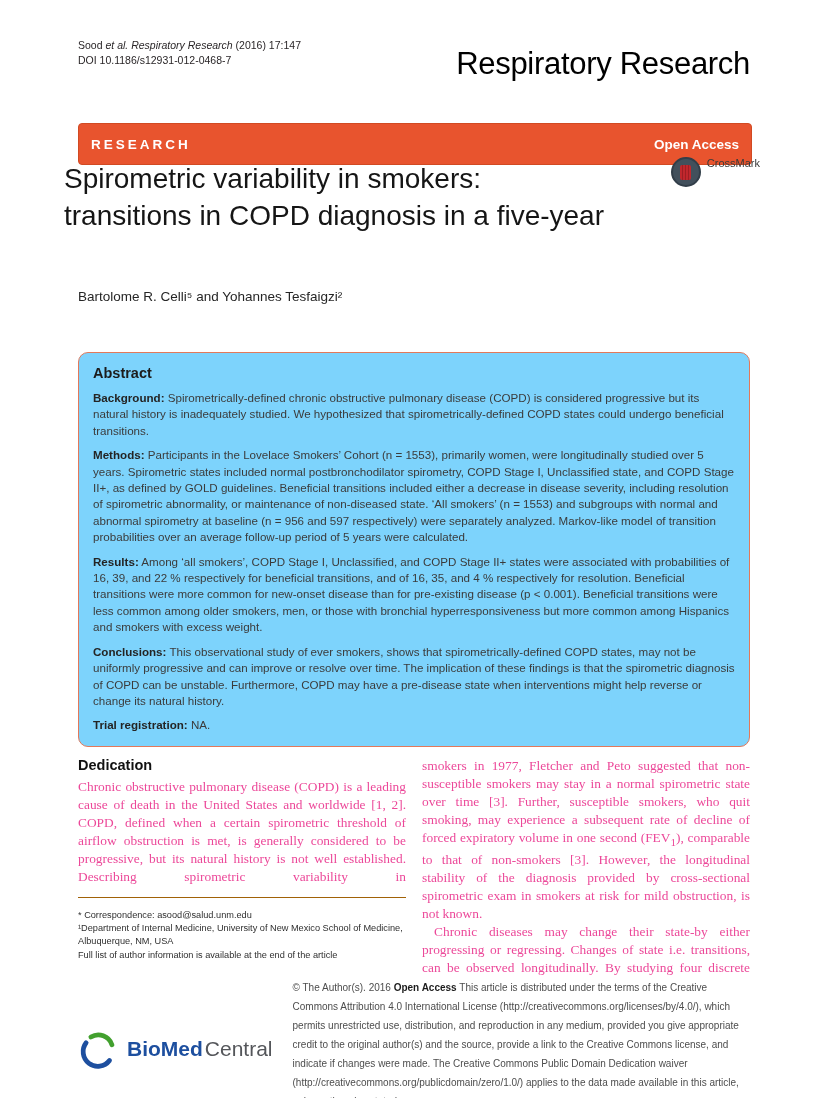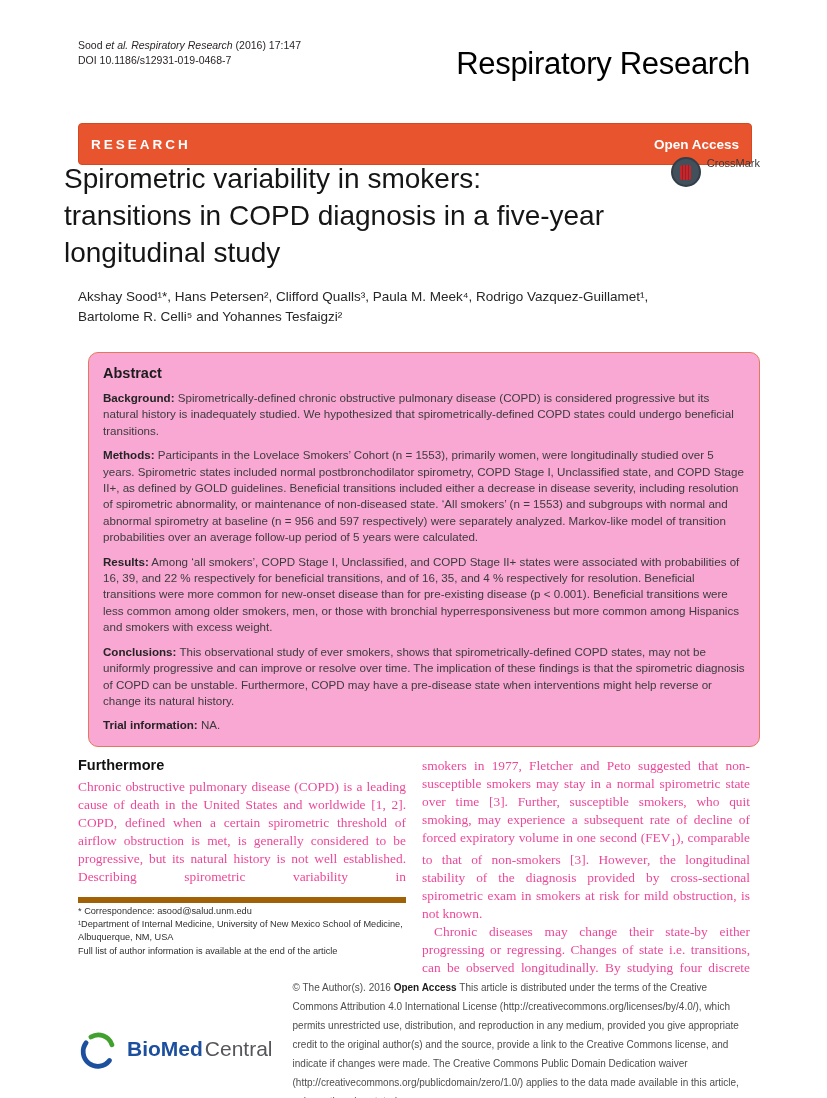--- a/index.html
+++ b/index.html
@@ -26,95 +26,93 @@
 
   
   .crossmark{position:absolute;right:67px;top:157px;display:flex;align-items:flex-start;gap:6px;}
   .cm-circle{width:26px;height:26px;border-radius:50%;background:#42505c;border:2px solid #323e49;
              display:flex;align-items:center;justify-content:center;}
   .cm-book{width:11px;height:15px;border-radius:2px;
            background:repeating-linear-gradient(90deg,#c1272d 0 2px,#9e1e23 2px 3px);}
   .cm-label{font-size:11px;color:#3a3a3a;}
 
   
-  .abstract{position:absolute;left:88px;top:352px;width:672px;box-sizing:border-box;
-            border:1.5px solid #E3795A;border-radius:10px;padding:10px 14px 4px;background:#f9a8d4;}
+  .abstract{position:absolute;left:78px;top:352px;width:672px;box-sizing:border-box;
+            border:1.5px solid #E3795A;border-radius:10px;padding:10px 14px 4px;background:#7dd3fc;}
   .abstract h2{font-size:14.5px;margin:2px 0 9px;color:#1c1c1c;}
   .abstract p{font-size:11.6px;line-height:16.4px;margin:0 0 8px;color:#3b3b3b;}
   .abstract b{color:#242424;}
 
   
   .columns{position:absolute;left:78px;top:757px;width:672px;display:flex;gap:16px;}
   .col{width:328px;}
   .sec-heading{font-size:14.5px;font-weight:bold;color:#111;margin:0 0 5px;}
   .serif{font-family:"Liberation Serif",serif;font-size:13.4px;line-height:18px;
          text-align:justify;color:#ec4899;margin:0;}
   .flow{text-align-last:justify;}
   .indent{text-indent:12px;}
 
   
-  .footnote{margin-top:11px;border-top:6px solid #a16207;padding-top:2px;
+  .footnote{margin-top:11px;border-top:1px solid #a16207;padding-top:11px;
             font-size:9.2px;line-height:13.2px;color:#2f2f2f;}
 
   
   .footer{position:absolute;left:78px;top:978px;width:672px;display:flex;gap:20px;}
   .logo{display:flex;align-items:center;gap:7px;margin-top:9px;white-space:nowrap;}
   .logo-biomed{font-size:21px;font-weight:bold;color:#1D4F9F;}
   .logo-central{font-size:21px;color:#54565A;margin-left:2px;}
   .license{flex:1;font-size:10px;line-height:19px;color:#4d4d4d;}
   .license b{color:#1c1c1c;}
 </style>
 </head>
 <body>
 
 <div class="page">
 
   <div class="masthead">
     <div class="citation">
       <div><span>Sood </span><i>et al. Respiratory Research</i><span> (2016) 17:147</span></div>
-      <div>DOI 10.1186/s12931-019-0468-7</div>
+      <div>DOI 10.1186/s12931-012-0468-7</div>
     </div>
     <div class="journal-title">Respiratory Research</div>
   </div>
 
   <div class="banner">
     <span class="left">RESEARCH</span>
     <span>Open Access</span>
   </div>
 
   <div class="crossmark">
     <span class="cm-circle">
         <span class="cm-book"></span>
       </span>
     <span class="cm-label">CrossMark</span>
   </div>
 
   <div class="article-title">
     <div>Spirometric variability in smokers:</div>
     <div>transitions in COPD diagnosis in a five-year</div>
-    <div>longitudinal study</div>
   </div>
 
   <div class="authors">
-    <div>Akshay Sood¹*, Hans Petersen², Clifford Qualls³, Paula M. Meek⁴, Rodrigo Vazquez-Guillamet¹,</div>
     <div>Bartolome R. Celli⁵ and Yohannes Tesfaigzi²</div>
   </div>
 
   <div class="abstract">
     <h2>Abstract</h2>
     <p><b>Background:</b><span> Spirometrically-defined chronic obstructive pulmonary disease (COPD) is considered progressive but its natural history is inadequately studied. We hypothesized that spirometrically-defined COPD states could undergo beneficial transitions.</span></p>
     <p><b>Methods:</b><span> Participants in the Lovelace Smokers’ Cohort (n = 1553), primarily women, were longitudinally studied over 5 years. Spirometric states included normal postbronchodilator spirometry, COPD Stage I, Unclassified state, and COPD Stage II+, as defined by GOLD guidelines. Beneficial transitions included either a decrease in disease severity, including resolution of spirometric abnormality, or maintenance of non-diseased state. ‘All smokers’ (n = 1553) and subgroups with normal and abnormal spirometry at baseline (n = 956 and 597 respectively) were separately analyzed. Markov-like model of transition probabilities over an average follow-up period of 5 years were calculated.</span></p>
     <p><b>Results:</b><span> Among ‘all smokers’, COPD Stage I, Unclassified, and COPD Stage II+ states were associated with probabilities of 16, 39, and 22 % respectively for beneficial transitions, and of 16, 35, and 4 % respectively for resolution. Beneficial transitions were more common for new-onset disease than for pre-existing disease (p &lt; 0.001). Beneficial transitions were less common among older smokers, men, or those with bronchial hyperresponsiveness but more common among Hispanics and smokers with excess weight.</span></p>
     <p><b>Conclusions:</b><span> This observational study of ever smokers, shows that spirometrically-defined COPD states, may not be uniformly progressive and can improve or resolve over time. The implication of these findings is that the spirometric diagnosis of COPD can be unstable. Furthermore, COPD may have a pre-disease state when interventions might help reverse or change its natural history.</span></p>
-    <p><b>Trial information:</b><span> NA.</span></p>
+    <p><b>Trial registration:</b><span> NA.</span></p>
   </div>
 
   <div class="columns">
     <div class="col">
-      <div class="sec-heading">Furthermore</div>
+      <div class="sec-heading">Dedication</div>
       <p class="serif flow">Chronic obstructive pulmonary disease (COPD) is a leading cause of death in the United States and worldwide [1, 2]. COPD, defined when a certain spirometric threshold of airflow obstruction is met, is generally considered to be progressive, but its natural history is not well established. Describing spirometric variability in</p>
       <div class="footnote">
         <div>* Correspondence: asood@salud.unm.edu</div>
         <div>¹Department of Internal Medicine, University of New Mexico School of Medicine, Albuquerque, NM, USA</div>
         <div>Full list of author information is available at the end of the article</div>
       </div>
     </div>
     <div class="col">
       <p class="serif"><span>smokers in 1977, Fletcher and Peto suggested that non-susceptible smokers may stay in a normal spirometric state over time [3]. Further, susceptible smokers, who quit smoking, may experience a subsequent rate of decline of forced expiratory volume in one second (FEV</span><sub>1</sub><span>), comparable to that of non-smokers [3]. However, the longitudinal stability of the diagnosis provided by cross-sectional spirometric exam in smokers at risk for mild obstruction, is not known.</span></p>
       <p class="serif flow indent">Chronic diseases may change their state-by either progressing or regressing. Changes of state i.e. transitions, can be observed longitudinally. By studying four discrete</p>

